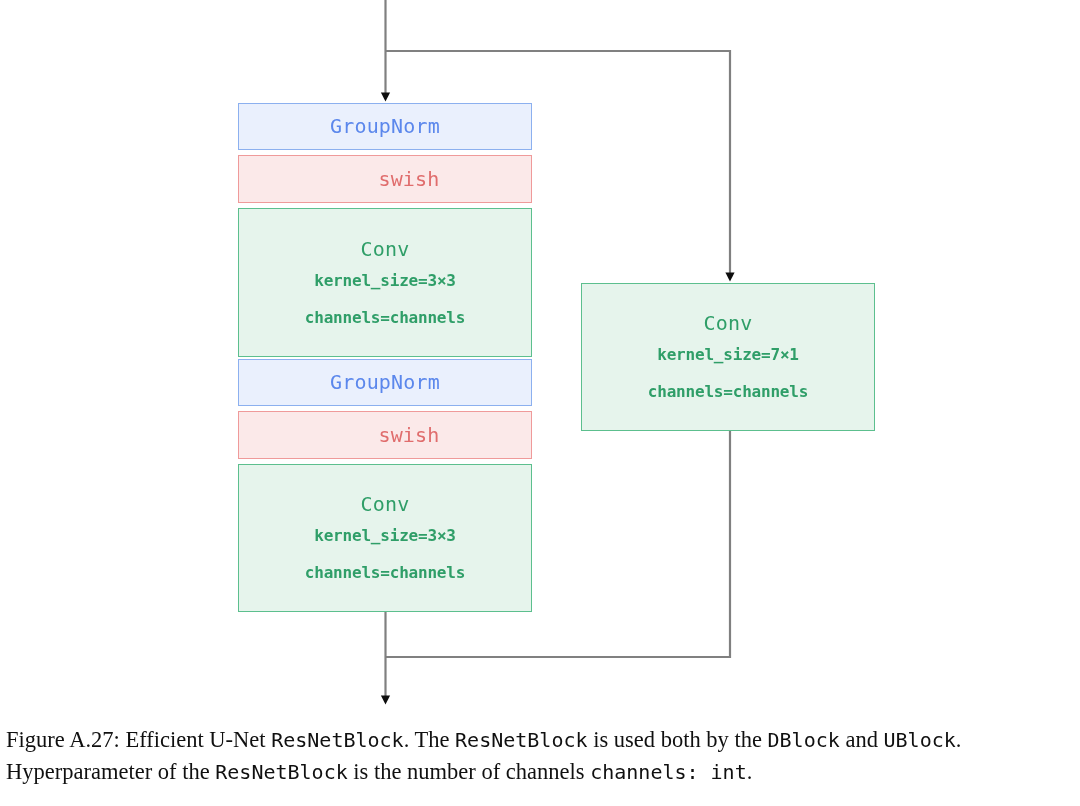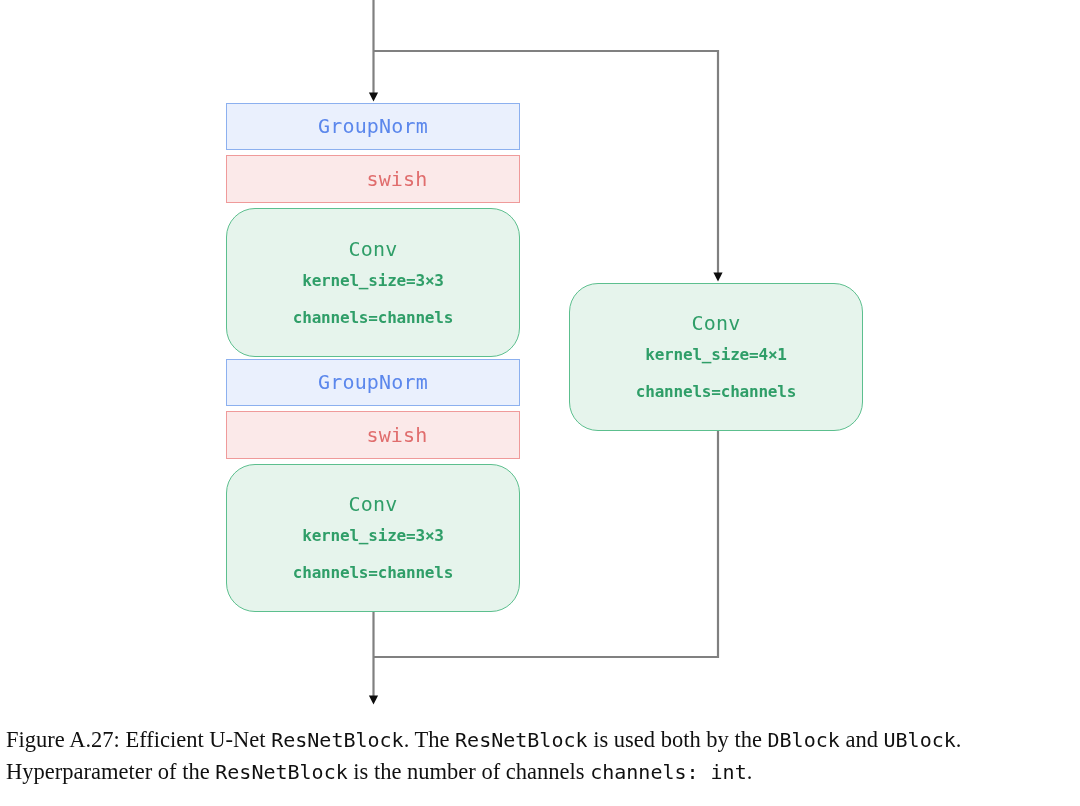--- a/index.html
+++ b/index.html
@@ -20,21 +20,21 @@
   #figure-root {
     position: absolute;
     left: 0; top: 0;
     width: 1080px;
     height: 806px;
   }
 
   
   #diagram {
     position: absolute;
-    left: 4px; top: 0;
+    left: 16px; top: 0;
     width: 853px;
     height: 730px;
   }
   #edges {
     position: absolute;
     left: 0; top: 0;
     width: 1080px;
     height: 730px;
     pointer-events: none;
   }
@@ -73,21 +73,20 @@
   .node.act {
     background: #fbe9e9;
     border-color: #ef9a9a;
     color: #e06d6d;
     padding-left: 48px;
   }
   .node.conv {
     background: #e6f4ec;
     border-color: #5cbf8e;
     color: #2f9e68;
-    border-radius: 29px;
   }
 
   
   #caption {
     position: absolute;
     left: 6px;
     top: 724px;
     width: 1068px;
     font-size: 22.5px;
     line-height: 1.42;
@@ -146,21 +145,21 @@
     </div>
 
     <div class="node conv" style="left:222px; top:464px; width:294px; height:148px;">
       <div class="title">Conv</div>
       <div class="param first">kernel_size=3×3</div>
       <div class="param second">channels=channels</div>
     </div>
 
     <div class="node conv" style="left:565px; top:283px; width:294px; height:148px;">
       <div class="title">Conv</div>
-      <div class="param first">kernel_size=4×1</div>
+      <div class="param first">kernel_size=7×1</div>
       <div class="param second">channels=channels</div>
     </div>
 
   </div>
 
   <div id="caption"><span>Figure A.27:</span><span> Efficient U-Net </span><span class="mono">ResNetBlock</span><span>. The </span><span class="mono">ResNetBlock</span><span> is used both by the </span><span class="mono">DBlock</span><span> and </span><span class="mono">UBlock</span><span>. Hyperparameter of the </span><span class="mono">ResNetBlock</span><span> is the number of channels </span><span class="mono">channels: int</span><span>.</span></div>
 
 </div>
 
 </body></html>

